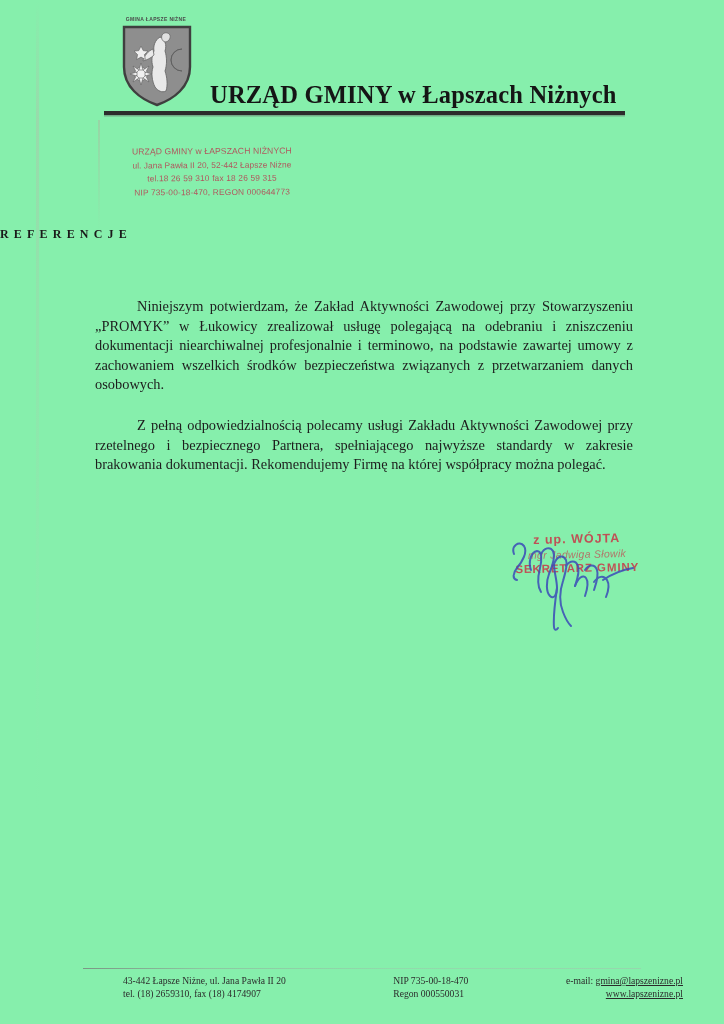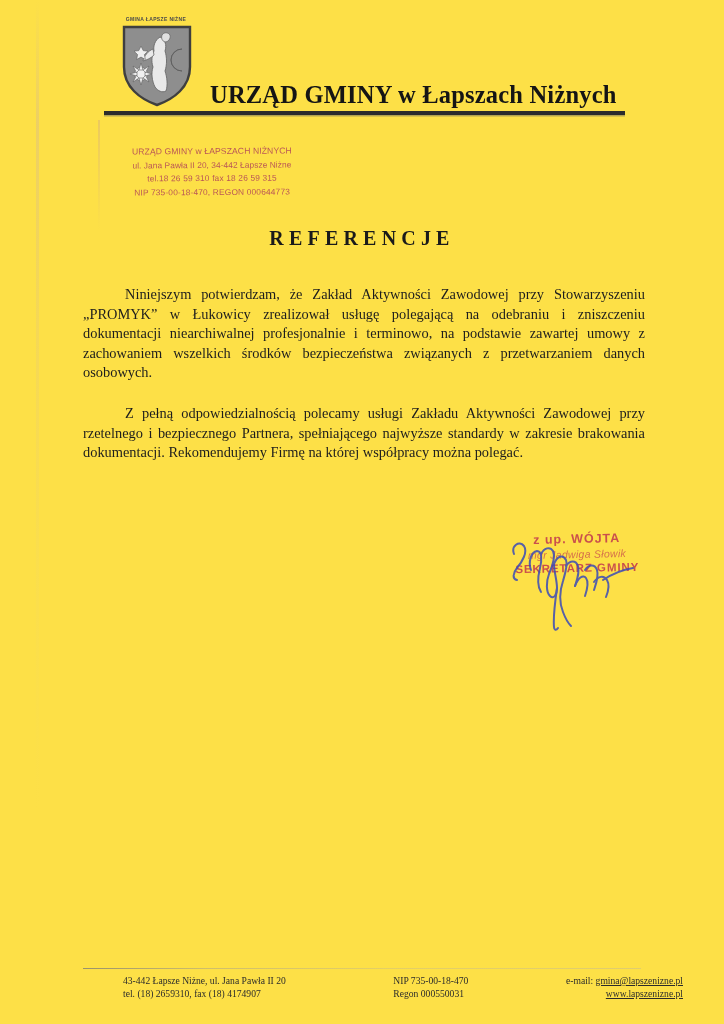--- a/index.html
+++ b/index.html
@@ -9,21 +9,21 @@
     background: #ffffff;
   }
   body {
     font-family: "Liberation Serif", "DejaVu Serif", serif;
     color: #1d1d1d;
   }
   .page {
     position: relative;
     width: 724px;
     height: 1024px;
-    background: #fde047;
+    background: #86efac;
     overflow: hidden;
   }
 
   
   .scan-streak {
     position: absolute;
     top: 0;
     left: 36px;
     width: 3px;
     height: 1024px;
@@ -124,40 +124,40 @@
     white-space: nowrap;
     color: #1d1d1d;
   }
 
   
   .doc-title {
     position: absolute;
     left: 0;
     top: 227px;
     width: 724px;
-    text-align: center;
-    font-size: 20px;
+    text-align: left;
+    font-size: 12px;
     font-weight: bold;
     letter-spacing: 5.2px;
     color: #1a1a1a;
   }
 
   
   .body-block {
     position: absolute;
     left: 83px;
     top: 285px;
     width: 562px;
   }
   .para {
     font-size: 14.4px;
     line-height: 19.6px;
     text-align: justify;
     text-indent: 42px;
-    margin: 0;
+    margin: 12px;
     color: #1d1d1d;
     -webkit-hyphens: none;
     hyphens: none;
   }
   .para + .para { margin-top: 21px; }
 
   
   .sig-area {
     position: absolute;
     left: 497px;
@@ -283,21 +283,21 @@
         </g>
       </svg>
     </div>
 
     <div class="office-title">URZĄD GMINY w Łapszach Niżnych</div>
     <div class="header-rule"></div>
   </div>
 
   <div class="red-stamp">
     <div class="ln1">URZĄD GMINY w ŁAPSZACH NIŻNYCH</div>
-    <div class="ln2">ul. Jana Pawła II 20, 34-442 Łapsze Niżne</div>
+    <div class="ln2">ul. Jana Pawła II 20, 52-442 Łapsze Niżne</div>
     <div>tel.18 26 59 310    fax 18 26 59 315</div>
     <div>NIP 735-00-18-470, REGON 000644773</div>
   </div>
 
 
   <div class="doc-title">REFERENCJE</div>
 
   <div class="body-block">
     <p class="para">Niniejszym potwierdzam, że Zakład Aktywności Zawodowej przy Stowarzyszeniu „PROMYK” w Łukowicy zrealizował usługę polegającą na odebraniu i zniszczeniu dokumentacji niearchiwalnej profesjonalnie i terminowo, na podstawie zawartej umowy z zachowaniem wszelkich środków bezpieczeństwa związanych z przetwarzaniem danych osobowych.</p>
     <p class="para">Z pełną odpowiedzialnością polecamy usługi Zakładu Aktywności Zawodowej przy rzetelnego i bezpiecznego Partnera, spełniającego najwyższe standardy w zakresie brakowania dokumentacji.  Rekomendujemy Firmę na której współpracy można polegać.</p>

